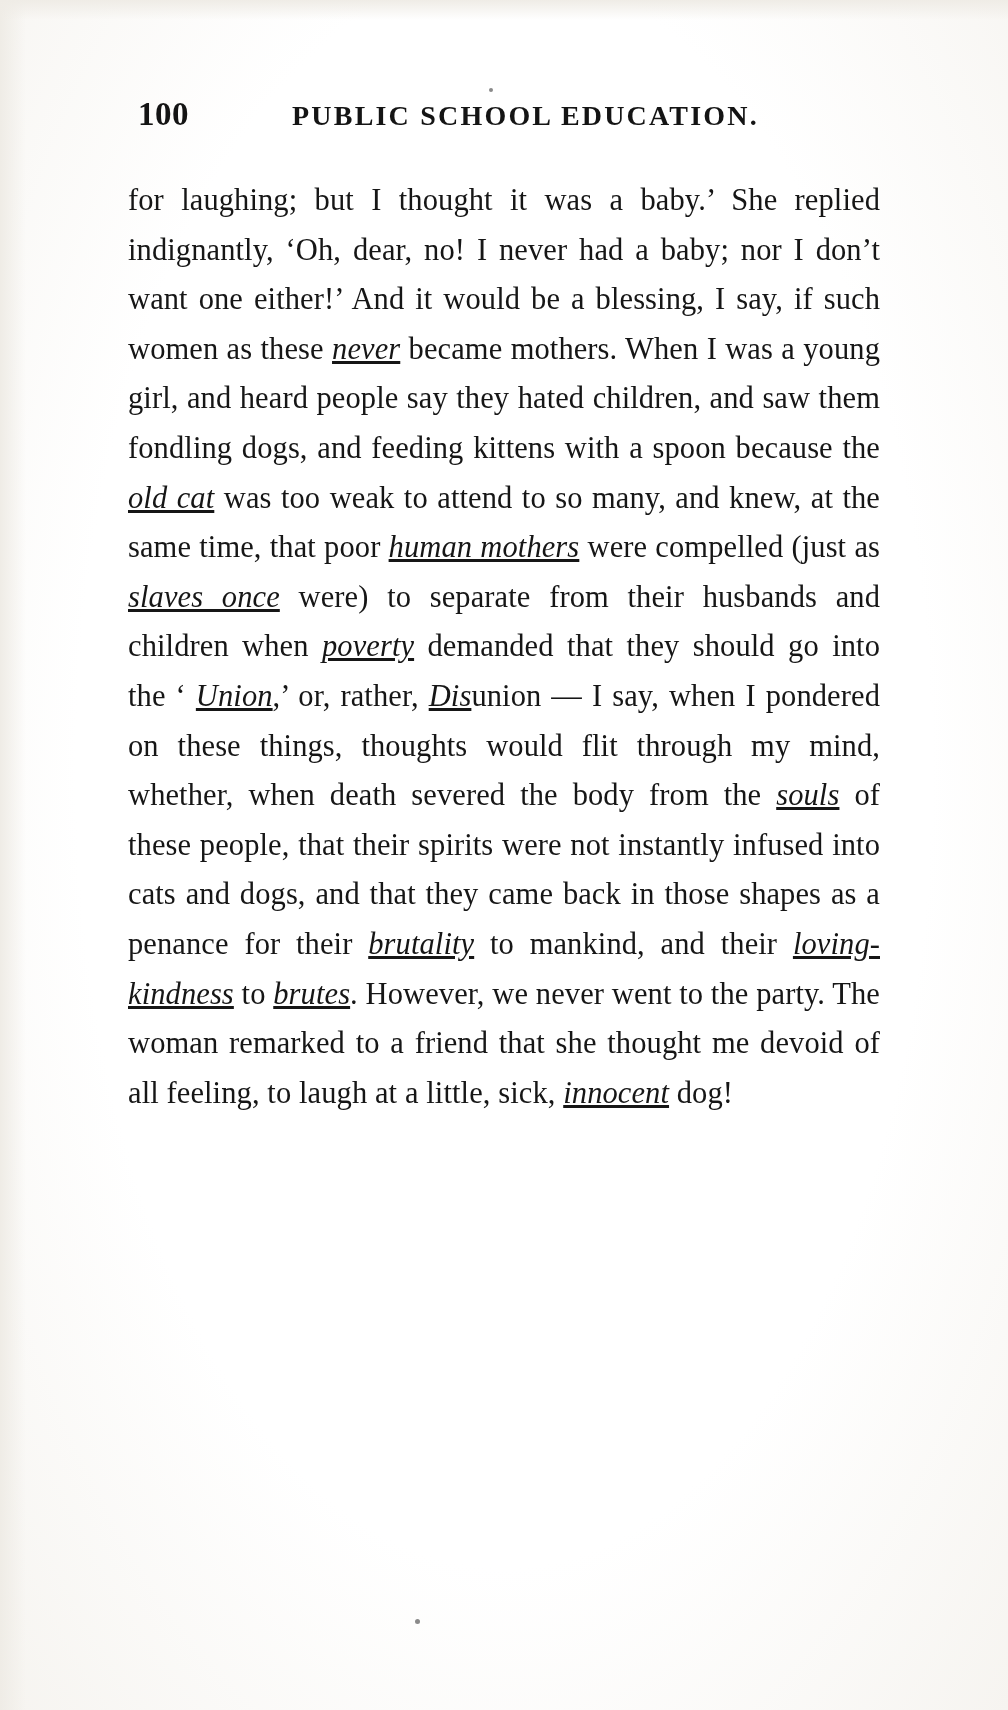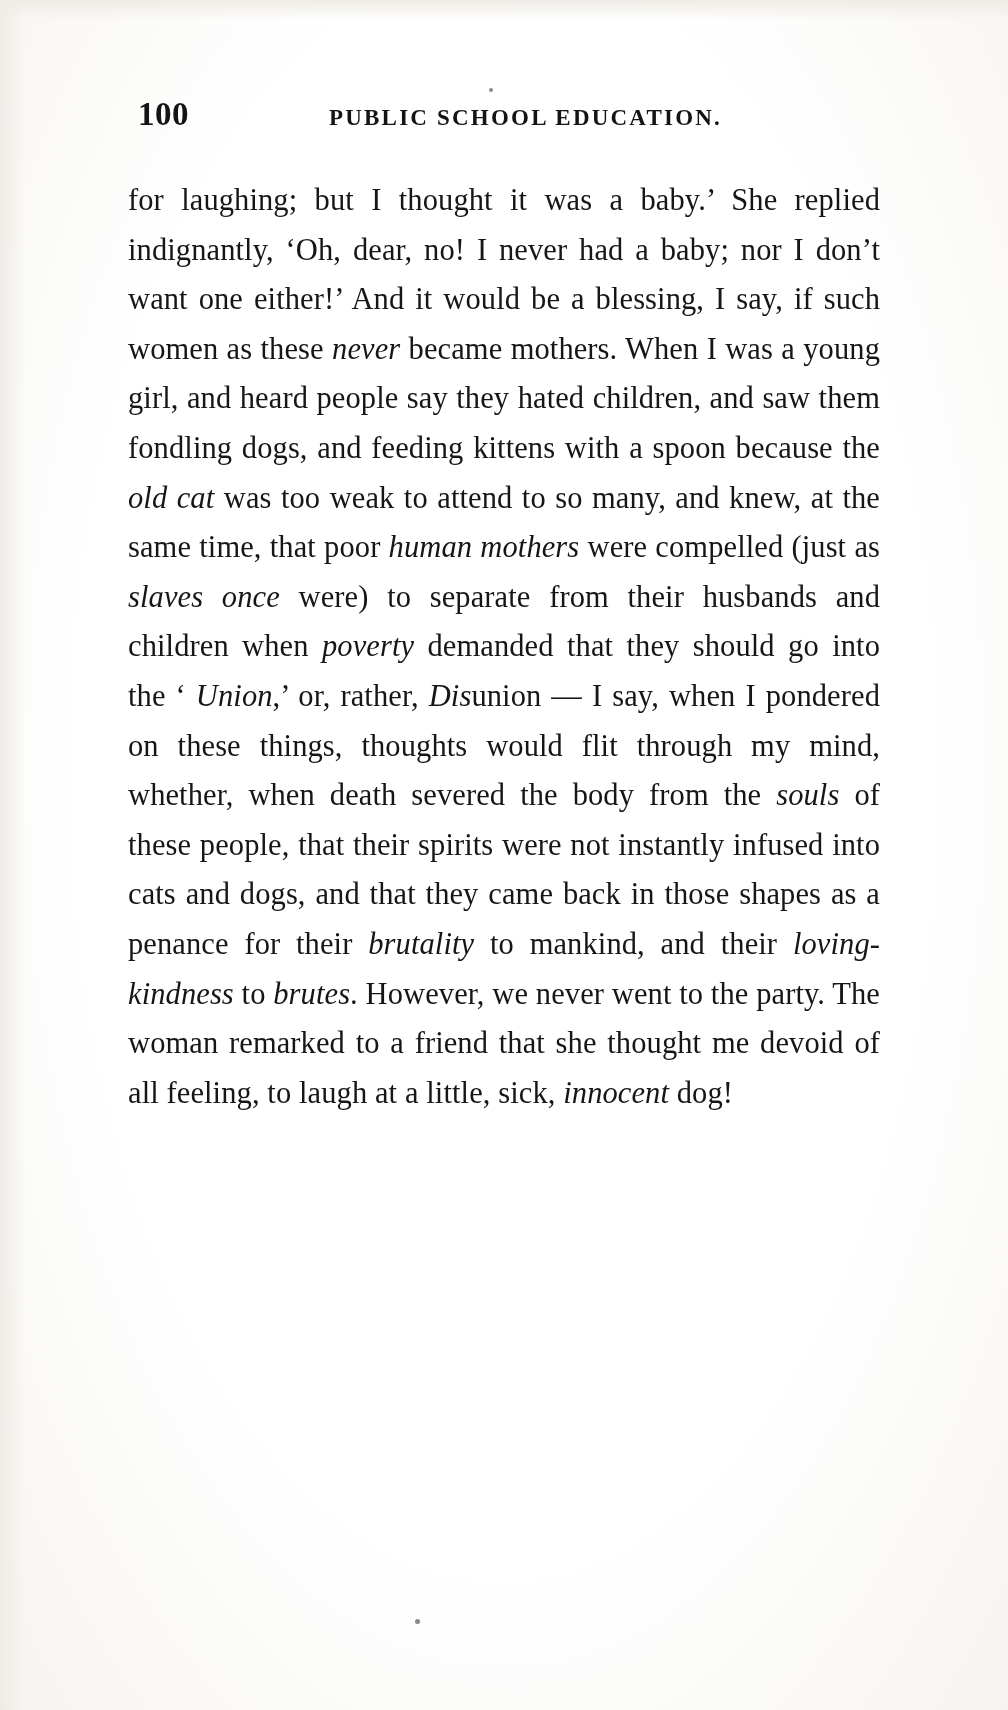--- a/index.html
+++ b/index.html
@@ -43,21 +43,21 @@
   }
   .folio {
     font-size: 33px;
     font-weight: 700;
     letter-spacing: 0.5px;
     color: #141414;
   }
   .running-head {
     flex: 1;
     text-align: center;
-    font-size: 23px;
+    font-size: 28px;
     font-weight: 700;
     letter-spacing: 2.2px;
     color: #141414;
     padding-right: 28px;
     font-variant: small-caps;
     text-transform: uppercase;
   }
 
   .body-text {
     position: absolute;
@@ -75,20 +75,21 @@
     letter-spacing: 0.1px;
   }
   .para.cont {
     text-indent: 0;
   }
   .para.indent {
     text-indent: 34px;
   }
   .para i {
     font-style: italic;
+    text-decoration: underline;
   }
   .dot-top {
     position: absolute;
     top: 88px;
     left: 489px;
     width: 4px;
     height: 4px;
     border-radius: 50%;
     background: #8a8a8a;
   }

